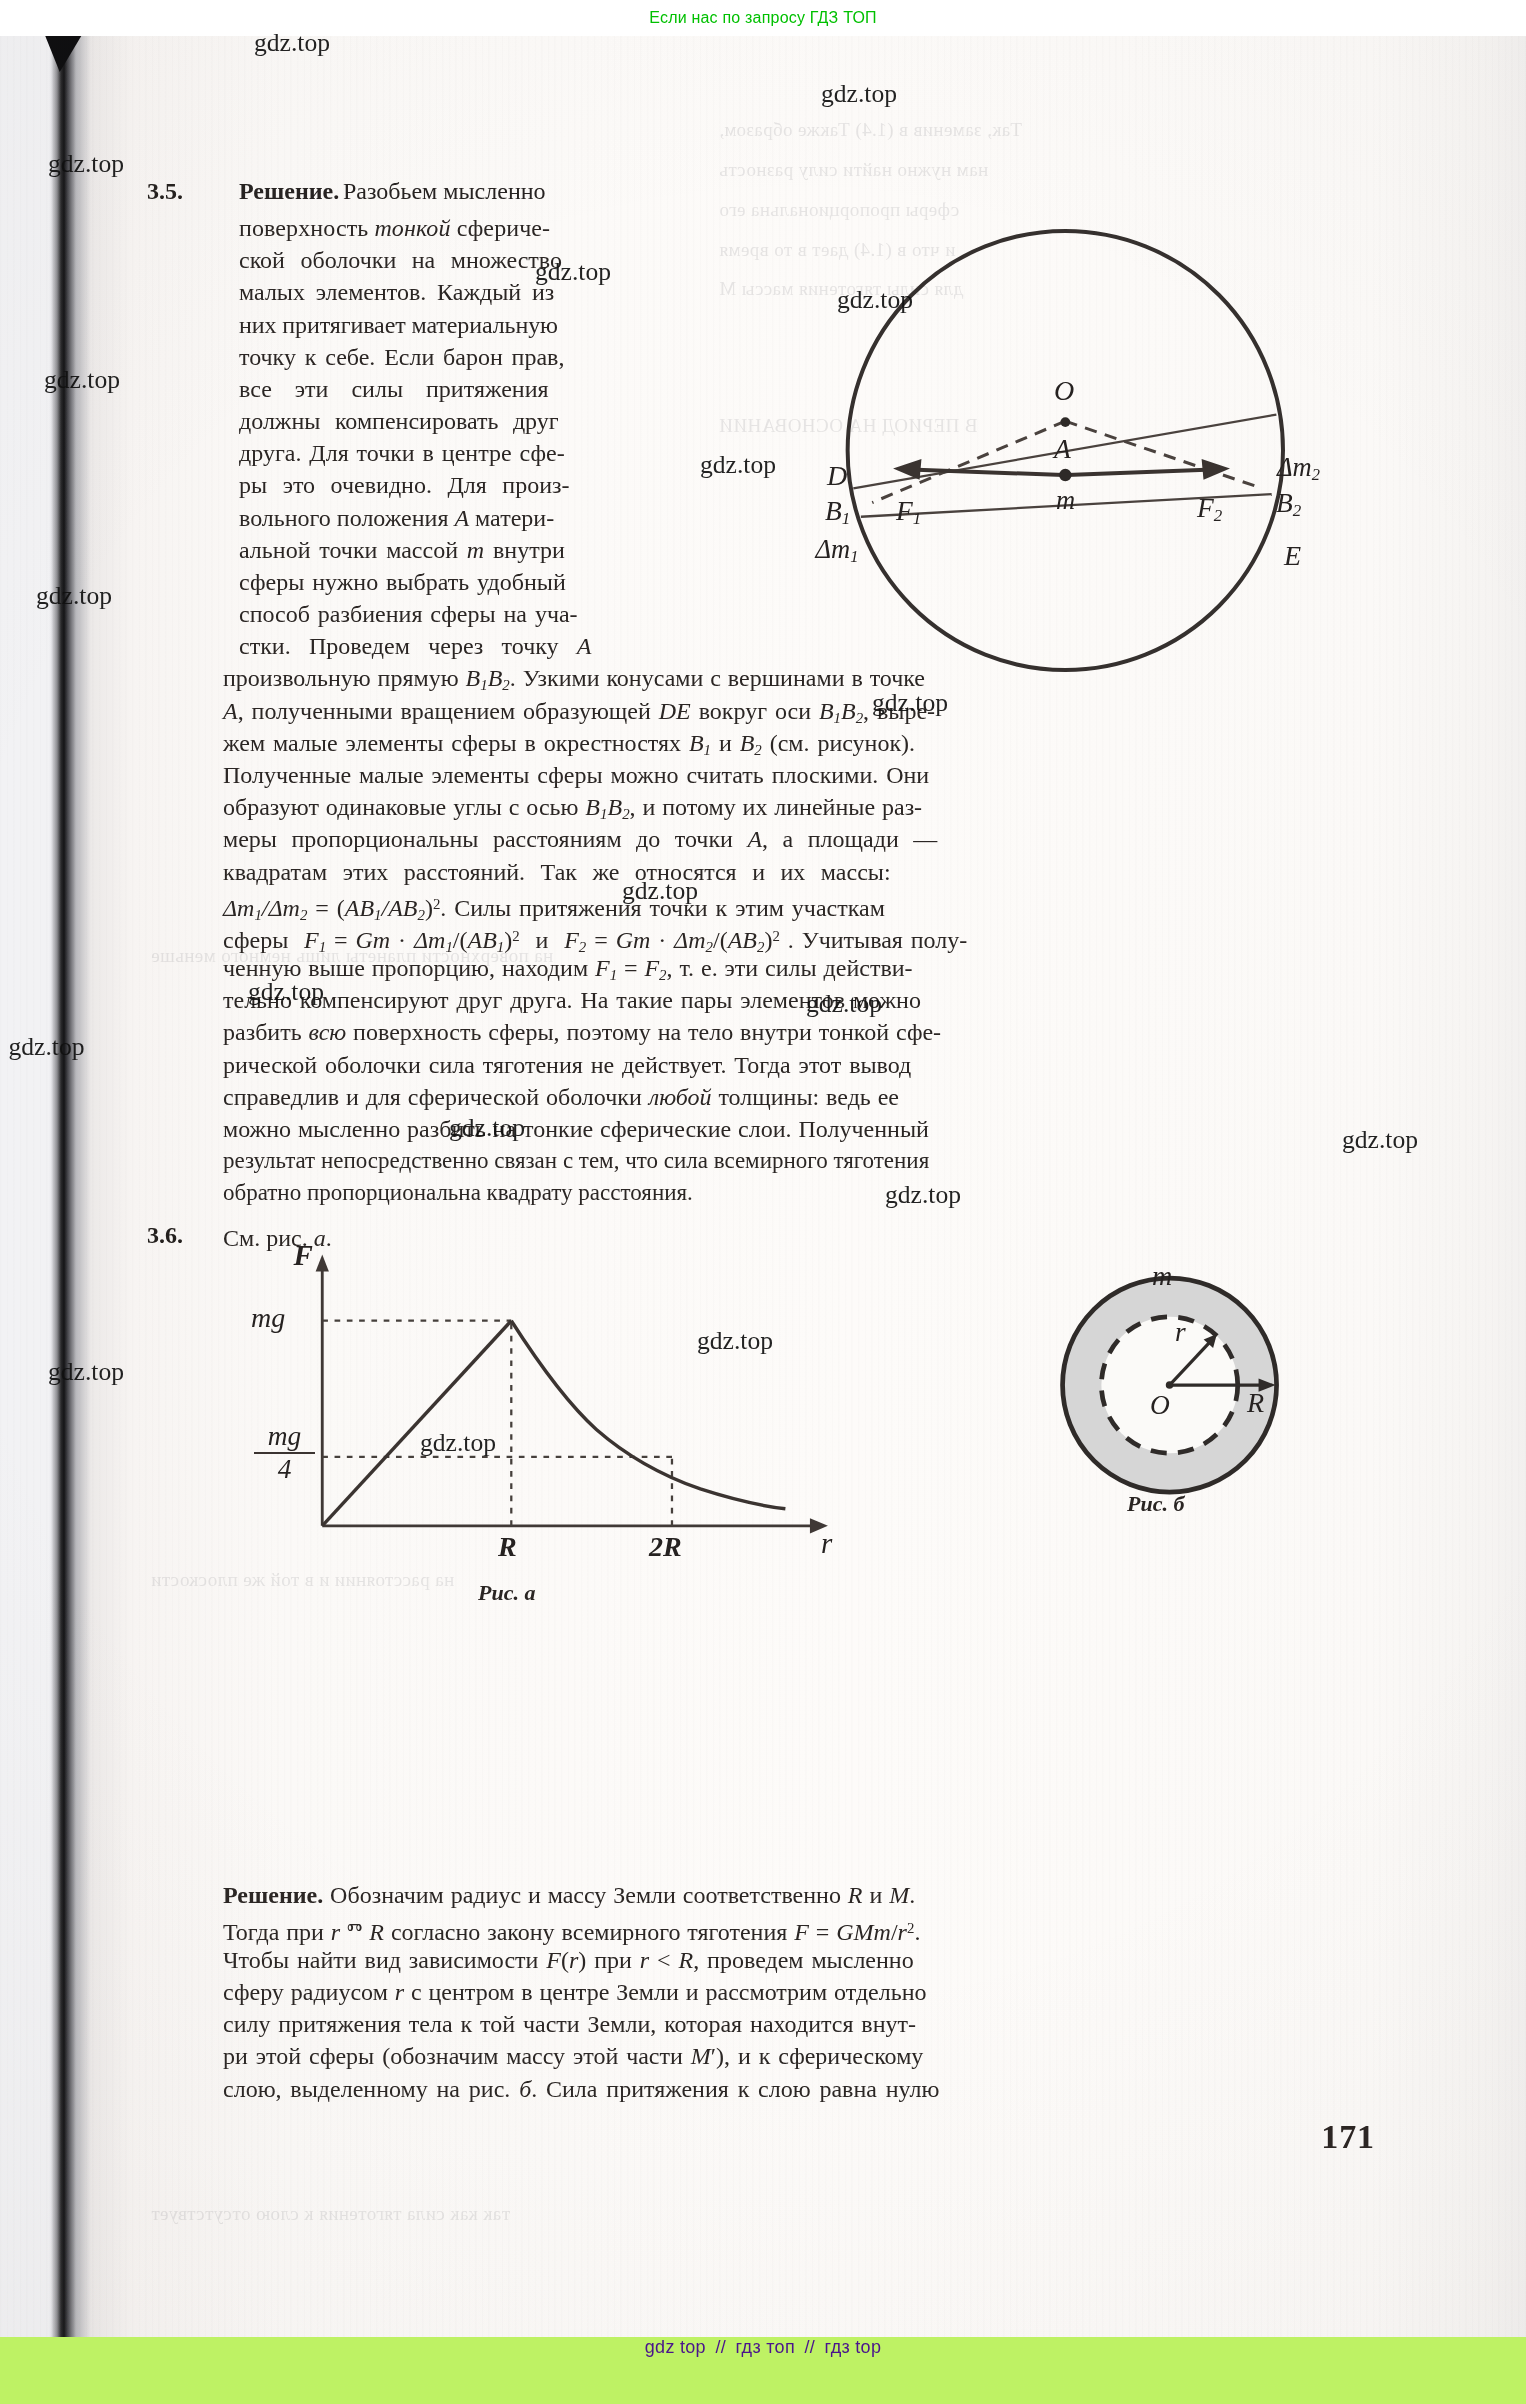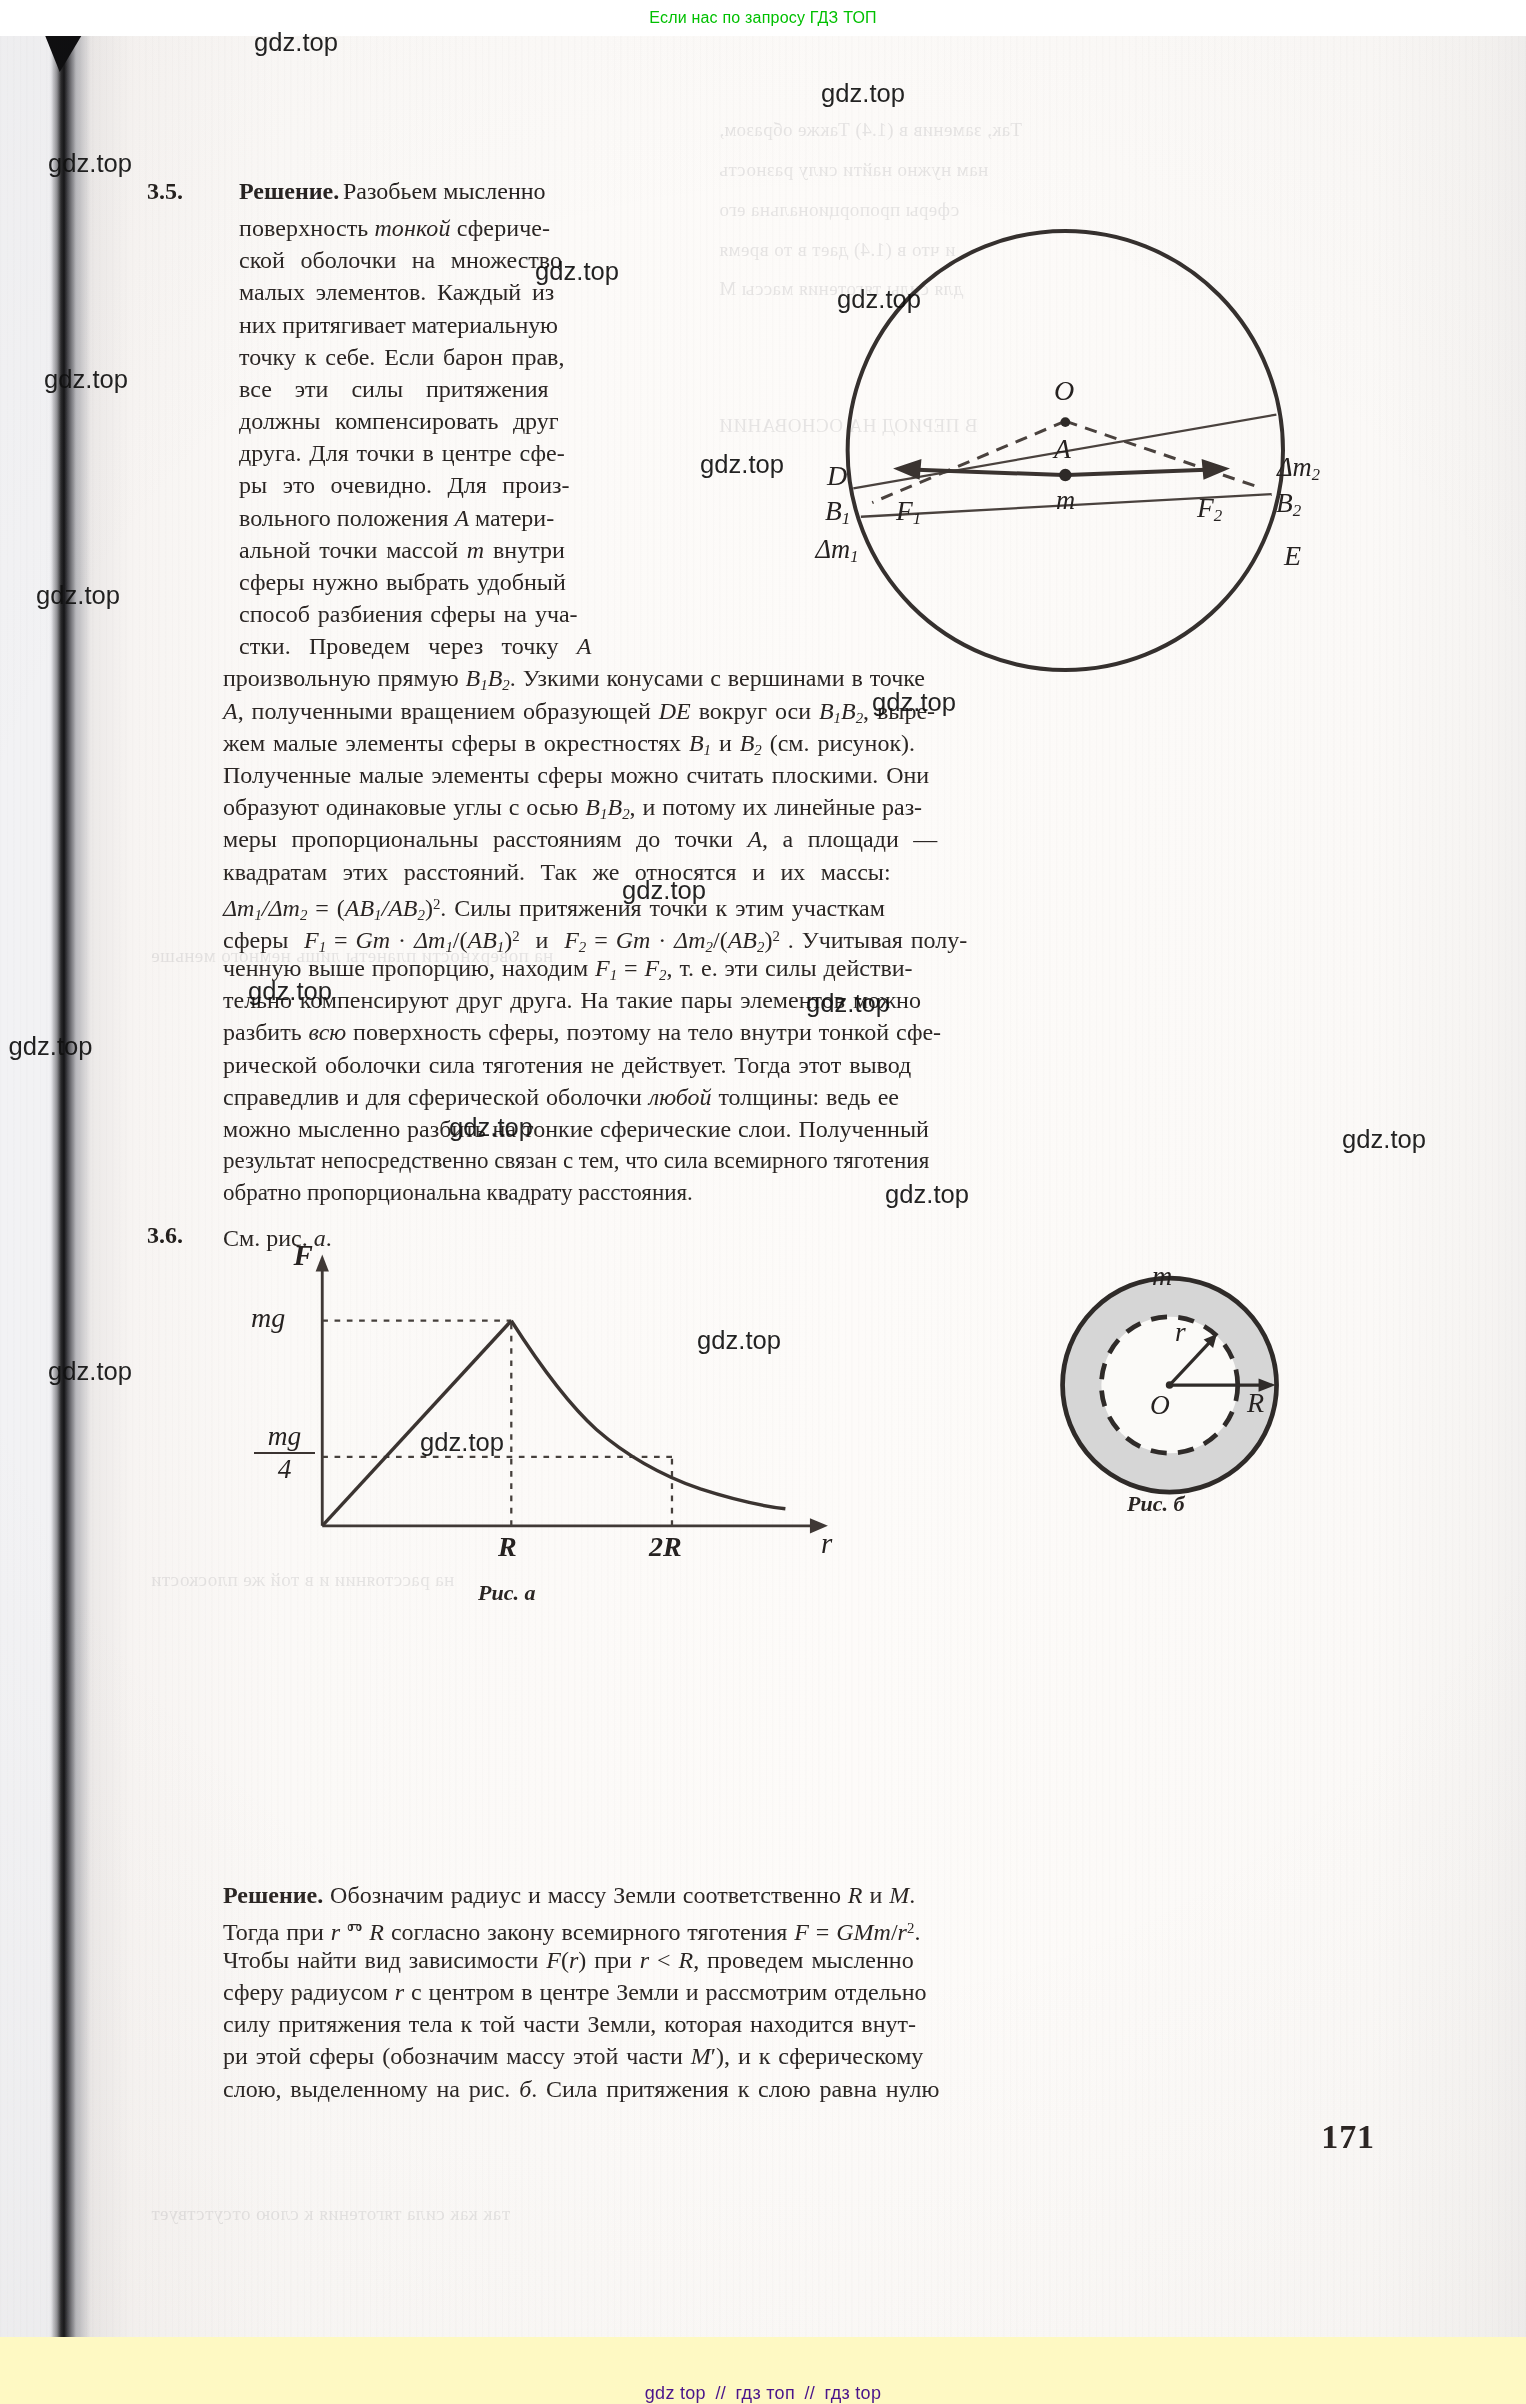--- a/index.html
+++ b/index.html
@@ -82,30 +82,30 @@
   .fig{position:absolute;}
   .cap{
     position:absolute;font-style:italic;font-weight:bold;
     font-family:"Liberation Serif",serif;font-size:22px;color:#2a2523;
     white-space:nowrap;
   }
 
   
   .wm{
     position:absolute;
-    font-family:Liberation Sans, sans-serif;
+    font-family:Liberation Serif, serif;
     font-size:25.6px;color:#101010;
     white-space:nowrap;pointer-events:none;user-select:none;
     opacity:.92;
   }
 
   
   #footer{
     position:absolute;left:0;top:2337px;width:1526px;height:67px;
-    background:#fef9c3;display:flex;align-items:flex-end;justify-content:center;
+    background:#bef264;display:flex;align-items:flex-start;justify-content:center;
   }
   #footer .links{
     font-family:"Liberation Sans",sans-serif;
     font-size:18px;color:#4a148c;letter-spacing:0.3px;white-space:nowrap;
   }
   #footer .sep{color:#4a148c;padding:0 9.5px;}
 </style>
 </head>
 <body>
 

